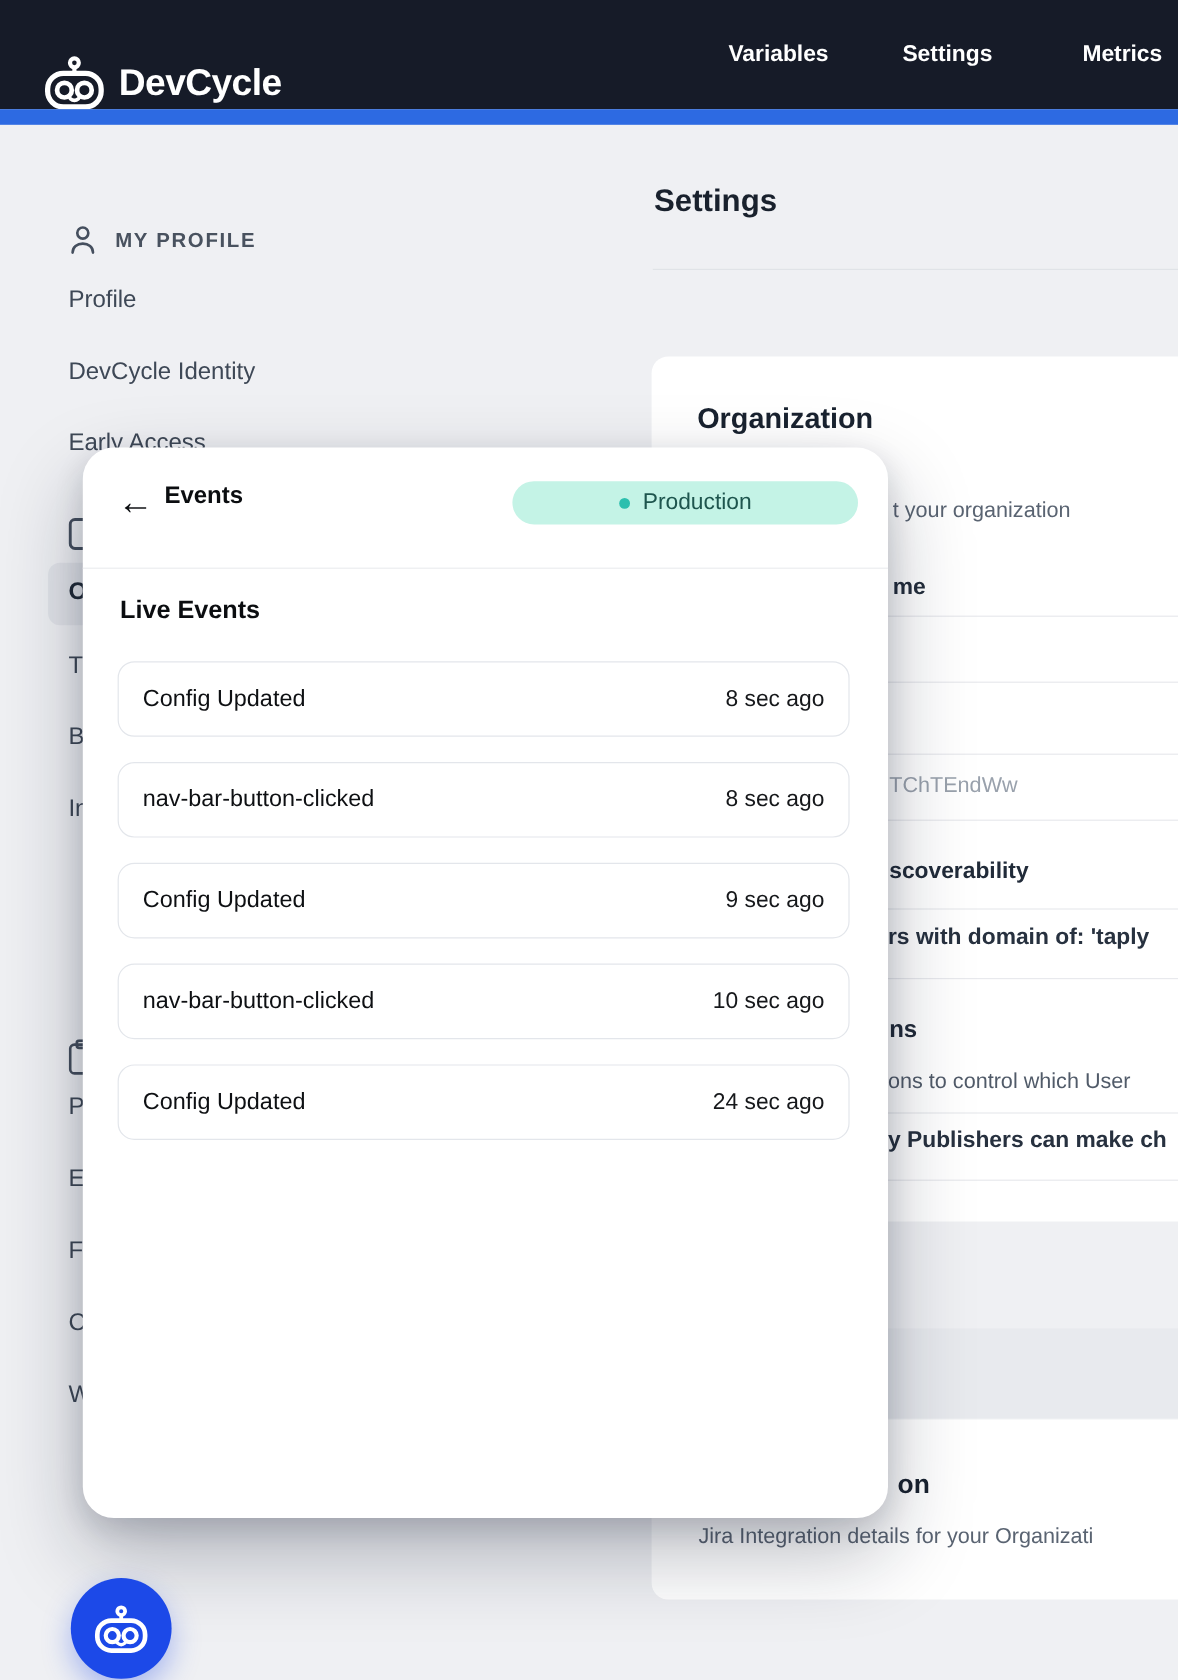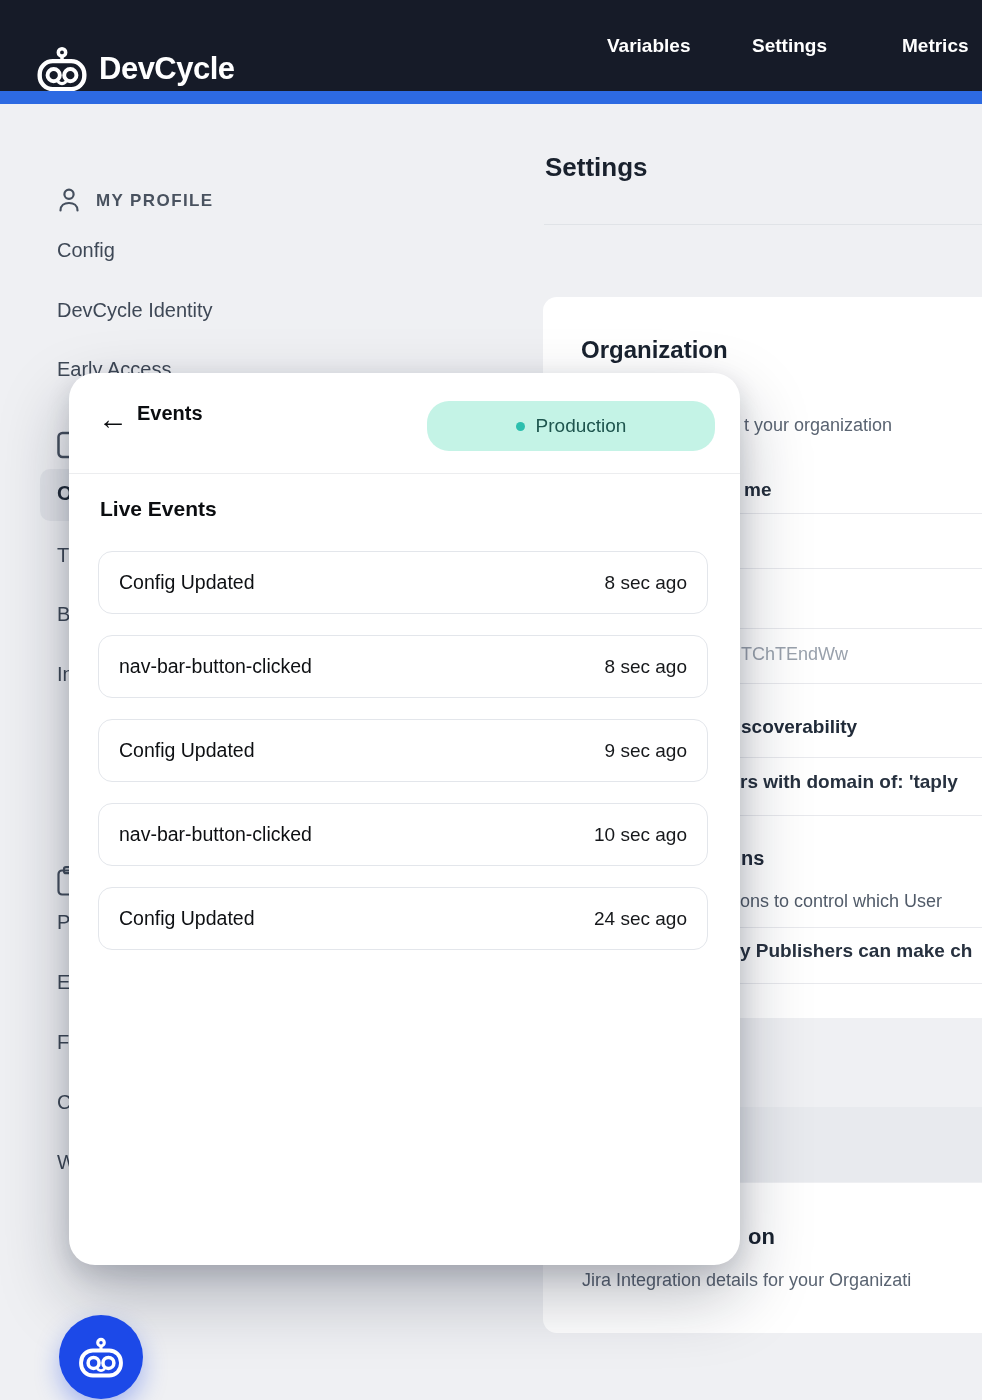--- a/index.html
+++ b/index.html
@@ -36,21 +36,21 @@
   .frag-desc  { font-size:18px; color:#515B69; }
   .gray-band { position:absolute; left:544px; top:1107px; width:438px; height:75px; background:#E8EAEE; z-index:1; }
 
   
   .modal { position:absolute; left:69px; top:373px; width:671px; height:892px; background:#FFFFFF; border-radius:26px; z-index:10;
            box-shadow:0 30px 70px rgba(15,23,42,.28), 0 8px 24px rgba(15,23,42,.14); }
   .modal-header { position:relative; height:101px; border-bottom:1px solid #ECEDEF; }
   .back-btn { position:absolute; left:24px; top:24px; width:40px; height:44px; display:flex; align-items:center; justify-content:center;
               font-size:30px; font-weight:700; color:#0B0D10; cursor:pointer; background:none; border:none; }
   .modal-title { position:absolute; left:68px; top:29px; font-size:20px; font-weight:700; color:#0B0D10; }
-  .env-badge { position:absolute; right:25px; top:28px; width:288px; height:50px; background:#C4F3E6; border-radius:22px;
+  .env-badge { position:absolute; right:25px; top:28px; width:288px; height:36px; background:#C4F3E6; border-radius:22px;
                display:flex; align-items:center; justify-content:center; gap:11px; cursor:pointer; }
   .env-dot { width:9px; height:9px; border-radius:50%; background:#2CBFAE; }
   .env-label { font-size:19px; color:#1E554E; }
   .live-title { position:absolute; left:31px; top:124px; font-size:21px; font-weight:700; color:#0B0D10; }
   .event-list { position:absolute; left:29px; top:178px; width:610px; }
   .event-row { height:63px; margin-bottom:21px; border:1.5px solid #E3E6EB; border-radius:14px;
                display:flex; align-items:center; justify-content:space-between; padding:0 20px; background:#FFFFFF; cursor:pointer; }
   .event-name { font-size:19.5px; font-weight:400; color:#0E1013; }
   .event-time { font-size:19px; color:#16181B; }
 
@@ -90,21 +90,21 @@
   <div class="sb sb-section" style="left:57px; top:187px;">
     <span>
       <svg width="24" height="27" viewBox="0 0 24 27" fill="none">
         <circle cx="12" cy="7.2" r="4.6" stroke="#454F5E" stroke-width="2.2"></circle>
         <path d="M3.5,23.5c0-4.8,3.8-7.5,8.5-7.5s8.5,2.7,8.5,7.5" stroke="#454F5E" stroke-width="2.2" stroke-linecap="round"></path>
       </svg>
     </span>
     <span class="sb-section-label">MY PROFILE</span>
   </div>
 
-  <div class="sb" style="left:57px; top:239px;">Config</div>
+  <div class="sb" style="left:57px; top:239px;">Profile</div>
   <div class="sb" style="left:57px; top:299px;">DevCycle Identity</div>
   <div class="sb" style="left:57px; top:358px;">Early Access</div>
 
   <div class="sb" style="left:57px; top:430px;">
     <svg width="26" height="30" viewBox="0 0 26 30" fill="none">
       <rect x="1.5" y="3" width="22" height="24" rx="4" stroke="#454F5E" stroke-width="2.5"></rect>
     </svg>
   </div>
   <div class="sb-highlight" style="top:469px;"></div>
   <div class="sb sb-selected" style="left:57px; top:482px; z-index:2;">O</div>

